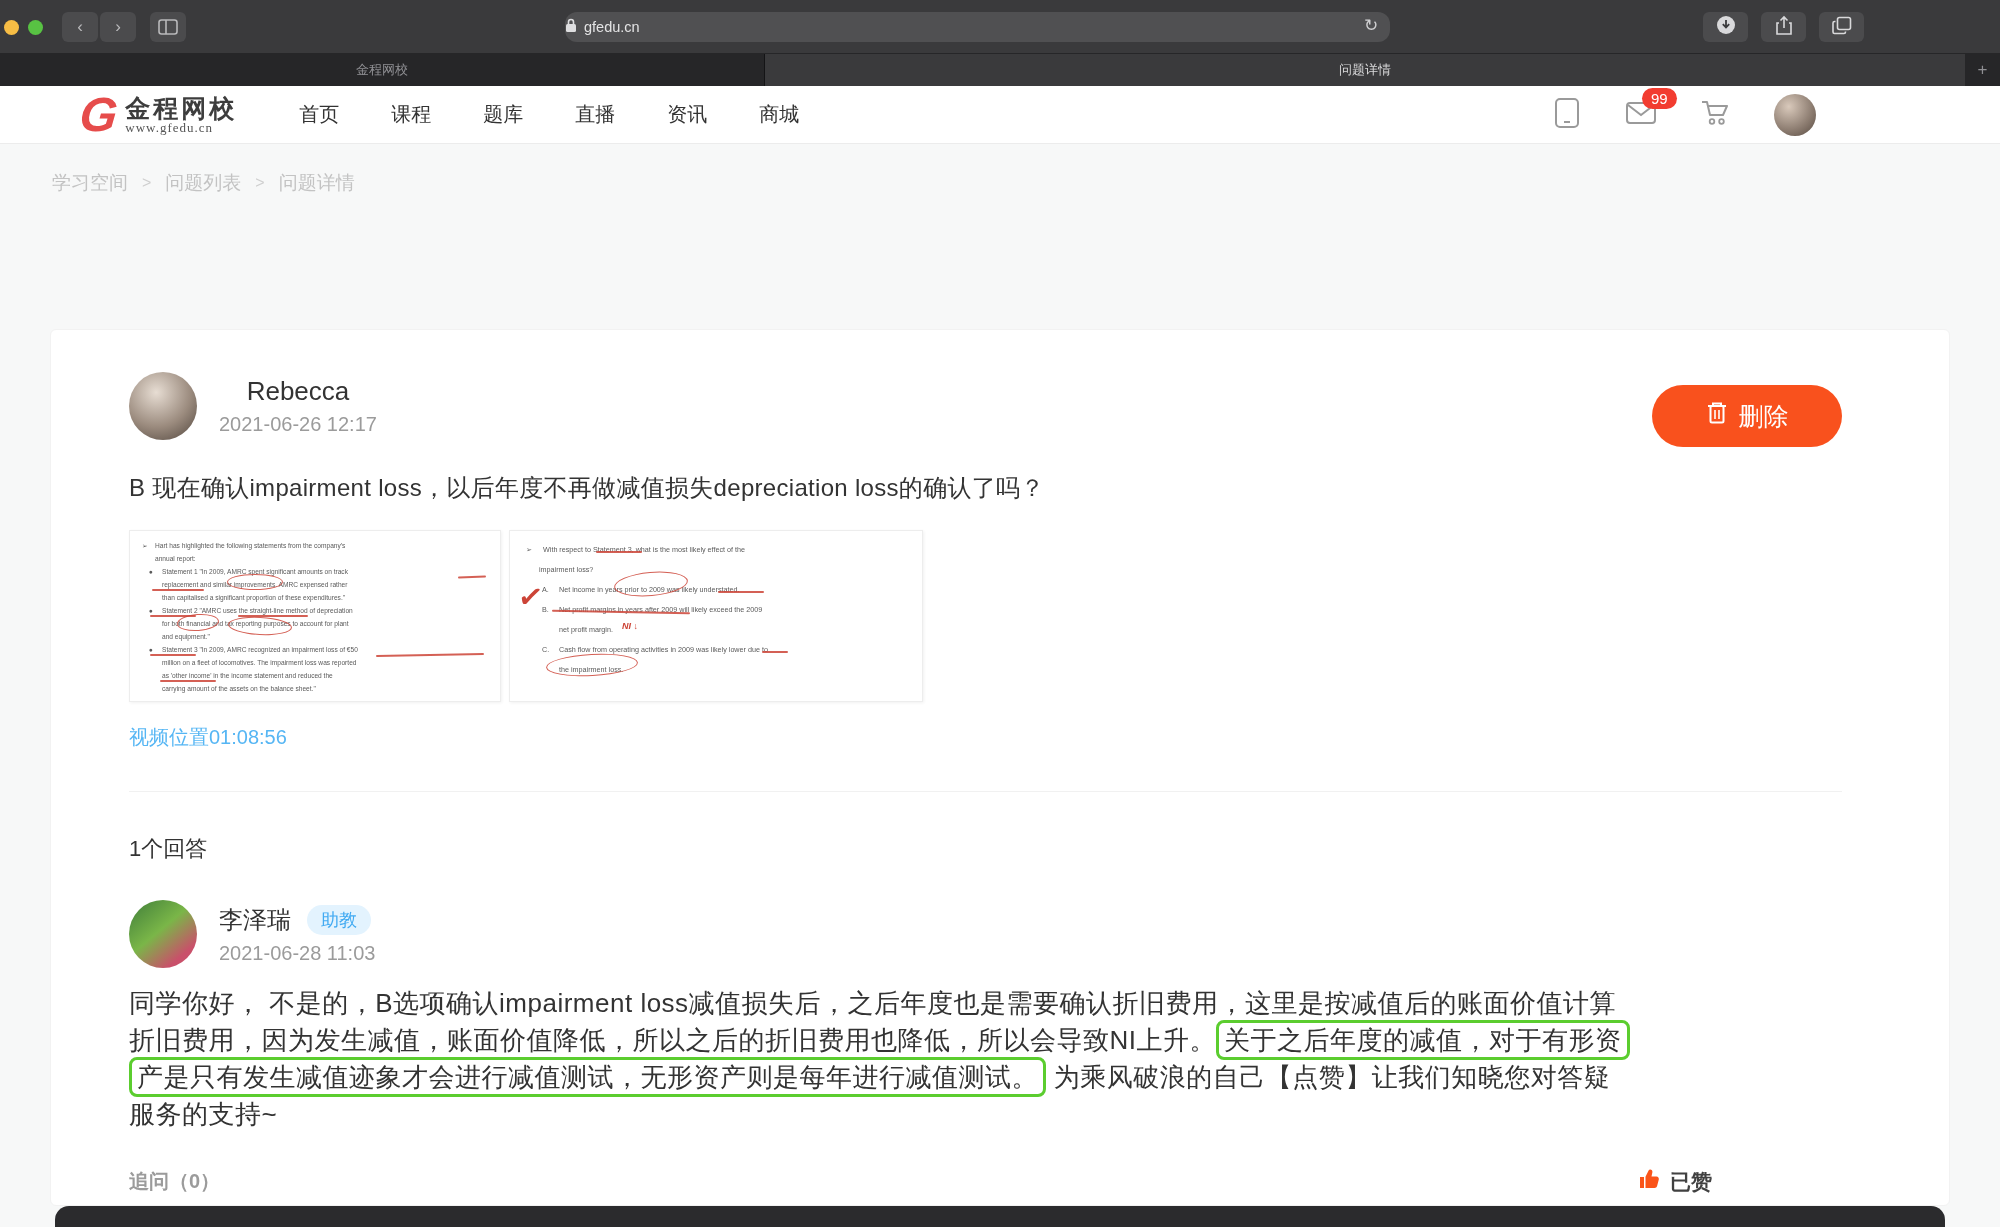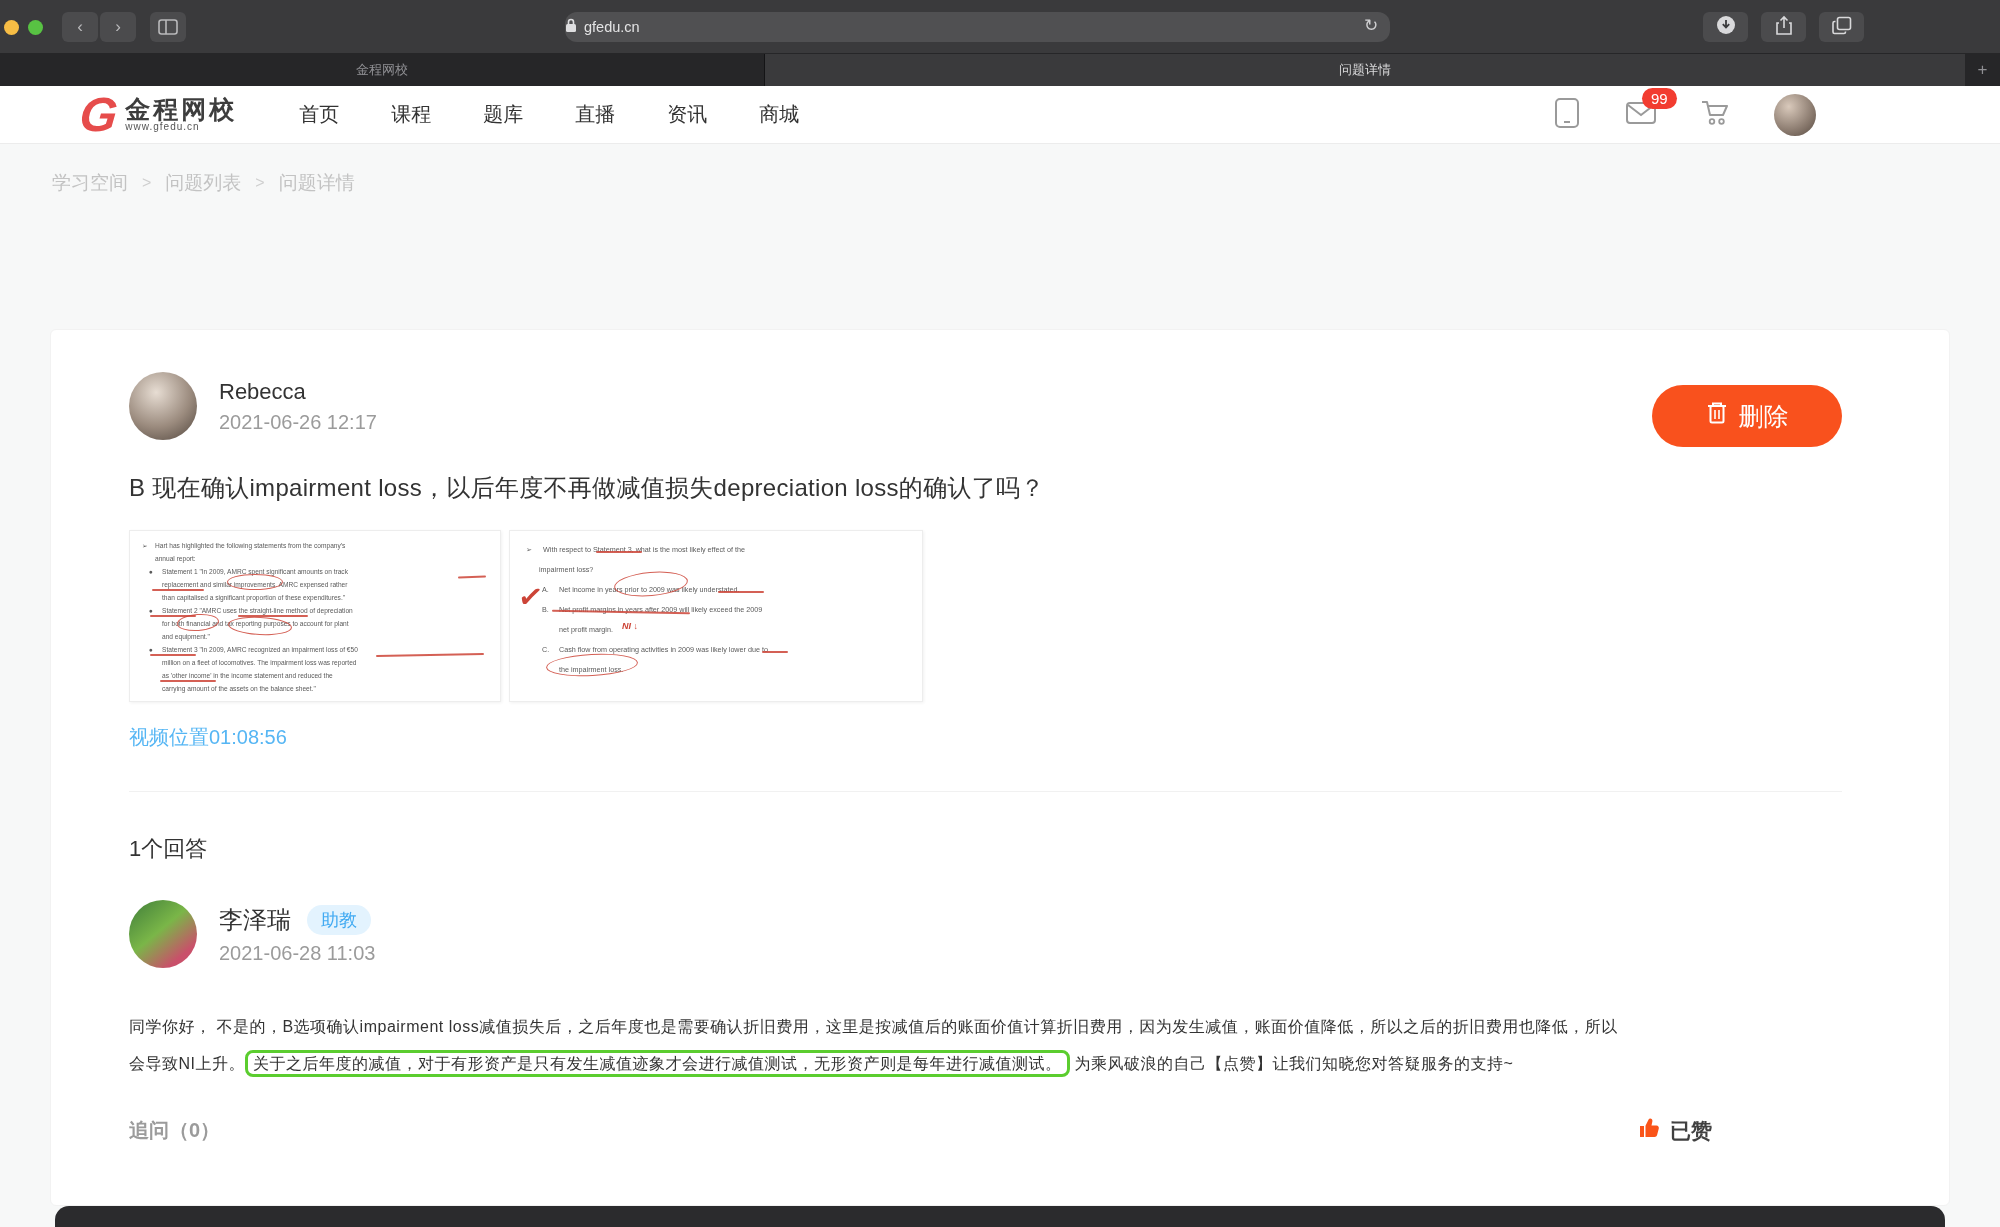--- a/index.html
+++ b/index.html
@@ -29,21 +29,21 @@
   .newtab { flex:1; display:flex; align-items:center; justify-content:center; color:#8f8f93; font-size:17px; background:#262628; }
 
   
   .site { position:relative; height:1141px; background:#f7f8f8; overflow:hidden; }
   .site-header { position:relative; height:58px; background:#ffffff; border-bottom:1px solid #ececec;
                  display:flex; align-items:center; padding-left:80px; }
   .logo { display:flex; align-items:center; gap:8px; }
   .logo-mark { font-size:48px; font-weight:800; font-style:italic; color:#e64c4b; line-height:1; transform:skewX(-6deg); }
   .logo-texts { display:flex; flex-direction:column; line-height:1.05; }
   .logo-name { font-size:25px; font-weight:700; color:#3d3d3d; letter-spacing:3px; }
-  .logo-domain { font-size:10px; color:#555; letter-spacing:1px; }
+  .logo-domain { font-size:13px; color:#555; letter-spacing:1px;font-family:Liberation Serif, serif; }
   .main-nav { display:flex; gap:52px; margin-left:62px; list-style:none; }
   .main-nav li { font-size:20px; color:#333; cursor:pointer; }
   .header-icons { position:absolute; left:1552px; top:0; height:58px; display:flex; align-items:center; gap:44px; }
   .hicon { position:relative; width:30px; height:30px; display:flex; align-items:center; justify-content:center; }
   .badge { position:absolute; top:-12px; left:16px; background:#f23c30; color:#fff; font-size:15px;
            padding:1px 9px; border-radius:11px; line-height:19px; }
   .avatar-sm { width:42px; height:42px; border-radius:50%;
                background:radial-gradient(circle at 35% 30%, #d9c9bb, #8b7b6f 60%, #55483f); }
 
   
@@ -53,21 +53,21 @@
 
   
   .card { position:absolute; left:50px; top:243px; width:1900px; height:877px; background:#fff;
           border-radius:6px; border:1px solid #f2f2f2; padding:42px 107px 0 78px; }
 
   .q-head { position:relative; display:flex; gap:22px; }
   .avatar-lg { width:68px; height:68px; border-radius:50%; flex-shrink:0;
                background:radial-gradient(circle at 40% 30%, #e7ddd3, #9b8b7e 55%, #4d423a); }
   .avatar-answer { background:linear-gradient(140deg, #3f7d3a, #7ab648 45%, #c9506a 80%); }
   .q-meta { display:flex; flex-direction:column; justify-content:center; gap:6px; }
-  .q-author { font-size:22px; color:#333; }
+  .q-author { font-size:26px; color:#333;text-align:center; }
   .q-time { font-size:20px; color:#9b9b9b; }
   .delete-btn { position:absolute; right:0; top:13px; width:190px; height:62px; border-radius:31px;
                 background:#f9511d; color:#fff; font-size:25px; display:flex; align-items:center; justify-content:center;
                 gap:11px; cursor:pointer; border:none; }
   .q-title { margin-top:32px; font-size:24px; color:#333; letter-spacing:0.3px; }
 
   
   .slides { display:flex; gap:8px; margin-top:26px; }
   .slide { position:relative; background:#fff; border:1px solid #ededed; box-shadow:1px 1px 3px rgba(0,0,0,0.06);
            color:#5a5a5a; overflow:hidden; }
@@ -94,21 +94,21 @@
   .video-link { color:#56b6f4; cursor:pointer; }
 
   .divider { margin-top:40px; border-top:1px solid #f1f1f1; }
 
   
   .ans-count { margin-top:42px; font-size:22px; color:#333; font-weight:500; }
   .ans-head { display:flex; gap:22px; margin-top:36px; }
   .ans-namerow { display:flex; align-items:center; gap:16px; }
   .ans-author { font-size:24px; color:#333; }
   .ta-badge { background:#e3f3fe; color:#41aaf2; font-size:18px; padding:3px 14px; border-radius:16px;text-align:center; }
-  .ans-body { margin-top:40px; width:1500px; font-size:16px; color:#333; line-height:37px; letter-spacing:0.5px; }
+  .ans-body { margin-top:17px; width:1500px; font-size:26px; color:#333; line-height:37px; letter-spacing:0.5px; }
   .hl { border:3px solid #5bcd2f; border-radius:8px; padding:2px 5px;
         -webkit-box-decoration-break:clone; box-decoration-break:clone; }
   .qa-footer { display:flex; justify-content:space-between; align-items:center; margin-top:34px; padding-right:130px;font-weight:bold; }
   .followup { font-size:20px; color:#9b9b9b; cursor:pointer; }
   .liked { display:flex; align-items:flex-end; gap:9px; color:#404040; font-size:21px; cursor:pointer; }
 
   .behind-window { position:absolute; bottom:0; left:55px; width:1890px; height:21px; background:#2b2b2d;
                    border-radius:14px 14px 0 0; }
 </style>
 </head>

